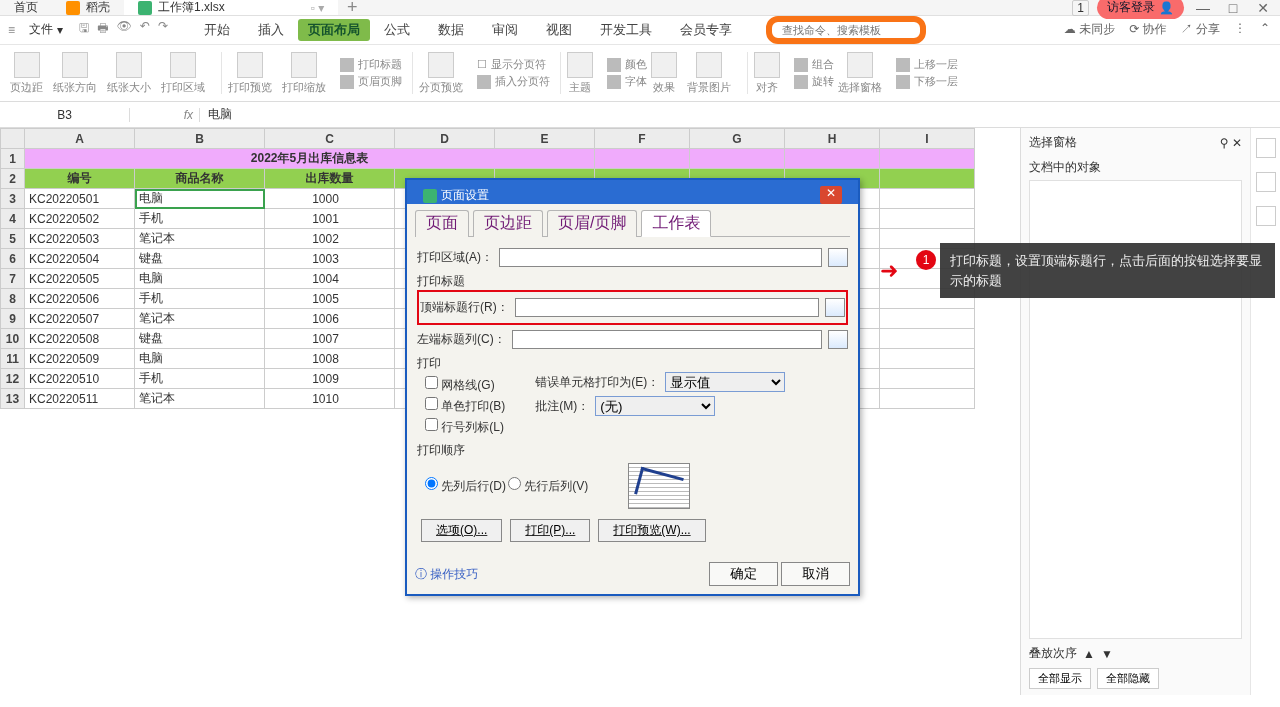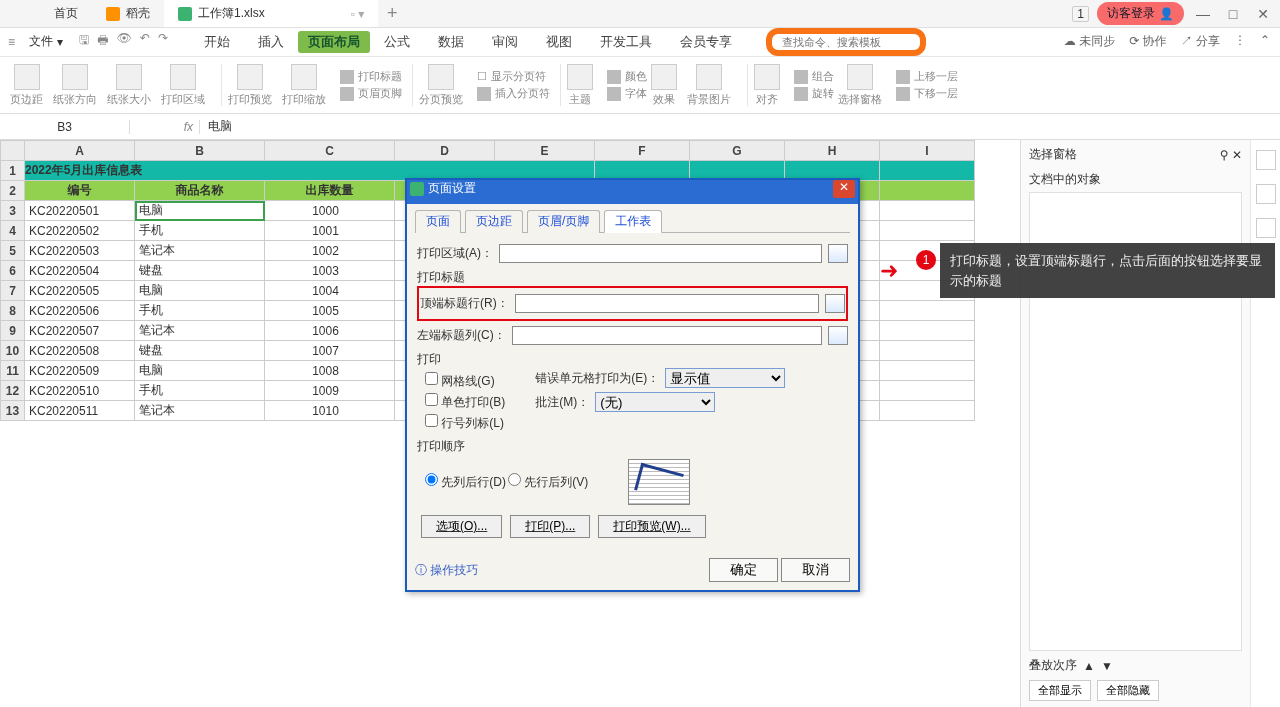--- a/index.html
+++ b/index.html
@@ -1,19 +1,19 @@
 <!DOCTYPE html>
 <html><head>
 <meta charset="utf-8">
 <style>
 * { margin: 0; padding: 0; box-sizing: border-box; font-family: "Microsoft YaHei", Arial, sans-serif; }
 body { background: #fff; font-size: 12px; color: #333; width: 1280px; height: 707px; overflow: hidden; position: relative; }
 
 
-.topbar { height: 28px; background: #f5f5f5; display: flex; align-items: center; border-bottom: 1px solid #e0e0e0; position: relative; padding-left: 40px; }
+.topbar { height: 16px; background: #f5f5f5; display: flex; align-items: center; border-bottom: 1px solid #e0e0e0; position: relative; }
 .topbar .tab { padding: 0 14px; height: 100%; display: flex; align-items: center; gap: 6px; cursor: pointer; }
 .topbar .tab.active { background: #fff; }
 .topbar .tab .ticon { width: 14px; height: 14px; display: inline-block; }
 .icon-orange { background: #ff9000; border-radius: 2px; }
 .icon-green { background: #3cb371; border-radius: 2px; }
 .tab-plus { width: 28px; text-align: center; font-size: 18px; color: #888; }
 .topbar .right { position: absolute; right: 6px; top: 0; height: 100%; display: flex; align-items: center; gap: 8px; }
 .login-btn { background: #f96b6b; color: #0f172a; border-radius: 12px; padding: 3px 10px; display: flex; align-items: center; gap: 4px; }
 .win-btn { width: 22px; text-align: center; color: #666; font-size: 14px; }
 
@@ -42,43 +42,43 @@
 .formula-val { padding-left: 8px; }
 
 
 .sheet-area { display: flex; height: calc(707px - 28px - 28px - 58px - 26px); }
 .sheet { flex: 1; position: relative; overflow: hidden; }
 table.grid { border-collapse: collapse; table-layout: fixed; }
 table.grid th, table.grid td { border: 1px solid #ccc; height: 20px; font-size: 12px; }
 .corner { width: 24px; background: #ececec; }
 .colh { background: #ececec; text-align: center; color: #444; }
 .rowh { width: 24px; background: #ececec; text-align: center; color: #444; }
-.title-row td { background: #14b8a6; font-size: 16px; font-weight: 600; height: 32px; }
+.title-row td { background: #f0abfc; font-size: 16px; font-weight: 600; text-align: center; height: 32px; }
 .hdr-row td { background: #92d050; text-align: center; font-weight: 600; height: 30px; }
 .data td { background: #fff; height: 36px; }
 .data td.center { text-align: center; padding-right: 8px; }
 .data td.text { padding-left: 4px; }
 .col-B-sel { outline: 2px solid #3aa24e; outline-offset: -2px; }
 
 
 .taskpane { width: 230px; border-left: 1px solid #dcdcdc; background: #fafafa; display: flex; flex-direction: column; padding: 6px 8px; }
 .taskpane .tp-title { display: flex; justify-content: space-between; align-items: center; margin-bottom: 4px; }
 .taskpane .tp-list { flex: 1; border: 1px solid #e0e0e0; background: #fff; }
 .tp-bottom { margin-top: 6px; display: flex; gap: 6px; align-items: center; }
 .tp-bottom button { padding: 2px 8px; border: 1px solid #ccc; background: #fff; font-size: 11px; }
 
 .right-rail { width: 30px; border-left: 1px solid #e6e6e6; background: #fff; display: flex; flex-direction: column; align-items: center; gap: 14px; padding-top: 10px; color: #888; }
 .right-rail div { width: 20px; height: 20px; border: 1px solid #ccc; }
 
 
 .dialog { position: absolute; left: 405px; top: 178px; width: 455px; background: #f4f3ee; border: 2px solid #1a5bbf; box-shadow: 2px 2px 6px rgba(0,0,0,.3); }
-.dlg-title { background: #2a6cd2; color: #fff; height: 24px; display: flex; align-items: flex-start; justify-content: space-between; padding: 0 3px; }
+.dlg-title { background: #2a6cd2; color: #fff; height: 24px; display: flex; align-items: flex-end; justify-content: space-between; padding: 0 16px; }
 .dlg-close { background: #d9472f; color: #fff; width: 22px; height: 18px; text-align: center; border-radius: 2px; font-size: 12px; }
 .dlg-tabs { display: flex; padding: 6px 8px 0; gap: 4px; }
-.dlg-tab { padding: 2px 10px; border: 1px solid #b5b5b5; border-bottom: none; background: #f4f3ee; border-radius: 3px 3px 0 0; font-size: 12px; color: #1d4ed8; }
+.dlg-tab { padding: 2px 10px; border: 1px solid #b5b5b5; border-bottom: none; background: #f4f3ee; border-radius: 3px 3px 0 0; font-size: 16px; color: #701a75; }
 .dlg-tab.active { background: #fff; border: 1px solid #b5b5b5; border-bottom: 1px solid #fff; position: relative; z-index: 2; }
 .dlg-body { border-top: 1px solid #b5b5b5; margin: 8px; margin-top: -1px; padding: 6px 2px; }
 .dlg-row { display: flex; align-items: center; gap: 6px; margin: 5px 0; }
 .dlg-row label { font-size: 12px; }
 .dlg-row input.box { flex: 1; height: 19px; border: 1px solid #888; background: #fff; }
 .picker { width: 20px; height: 19px; border: 1px solid #888; background: linear-gradient(#fff,#dbeafd); }
 .section-label { color: #333; margin-top: 6px; }
 .highlight-red { border: 2px solid #e30613; padding: 1px; }
 .checks { display: flex; flex-direction: column; gap: 3px; margin-top: 4px; padding-left: 8px; }
 .rside { display: flex; flex-direction: column; gap: 4px; font-size: 12px; }

